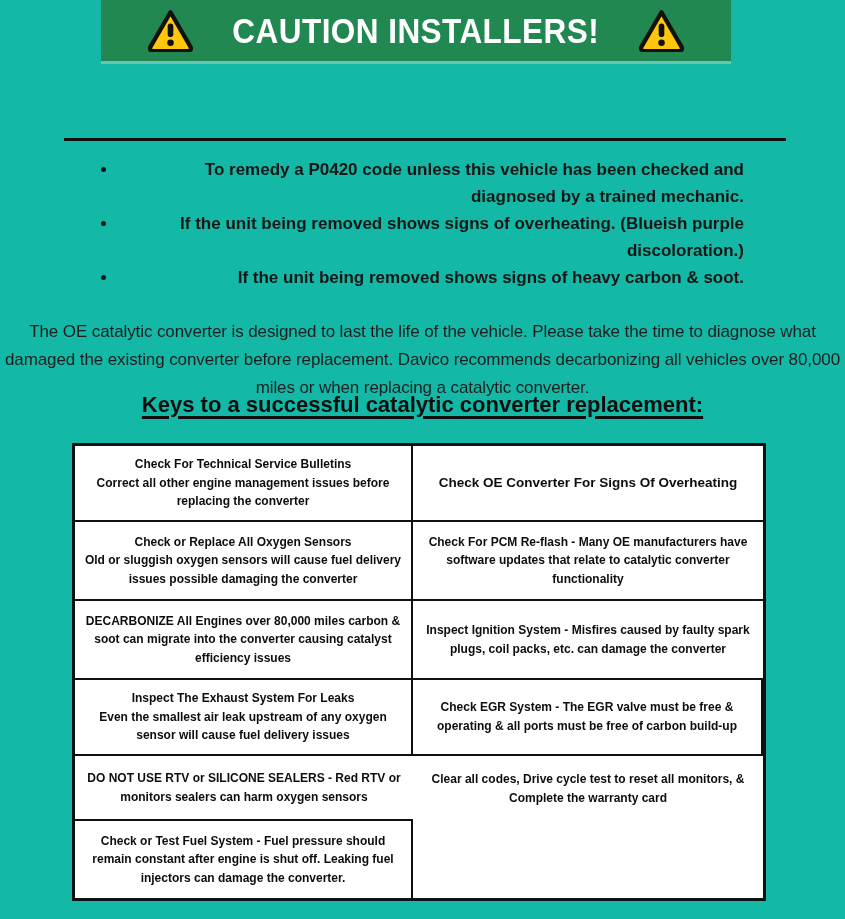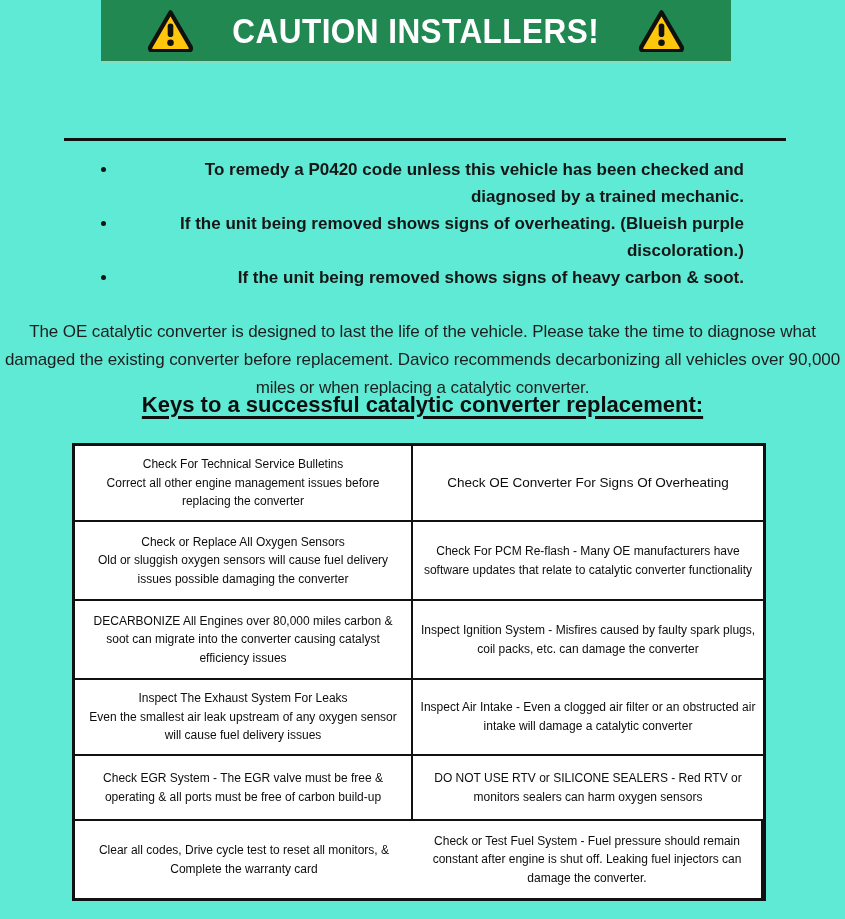--- a/index.html
+++ b/index.html
@@ -4,21 +4,21 @@
 <style>
   html, body { margin: 0; padding: 0; background: #ffffff; }
   body {
     font-family: "Liberation Sans", "DejaVu Sans", sans-serif;
     color: #111111;
   }
   .page {
     position: relative;
     width: 845px;
     height: 919px;
-    background: #5eead4;
+    background: #14b8a6;
     overflow: hidden;
     margin: 0 auto;
   }
 
   
   .banner {
     position: absolute;
     left: 101px; top: 0;
     width: 630px; height: 61px;
     background: #218852;
@@ -126,21 +126,21 @@
     background: #ffffff;
   }
   .cell {
     box-sizing: border-box;
     border-right: 2px solid #111111;
     border-bottom: 2px solid #111111;
     display: flex;
     align-items: center;
     justify-content: center;
     text-align: center;
-    font-weight: normal;
+    font-weight: bold;
     font-size: 12px;
     line-height: 1.55;
     padding: 4px 6px;
     white-space: pre-line;
     color: #0d0d0d;
   }
   .cell.col-right { border-right: none; }
   .cell.row-last { border-bottom: none; }
   .cell.cell-lg { font-size: 13.5px; }
 </style>
@@ -165,39 +165,38 @@
 
 
   <div class="rule"></div>
 
   <ul class="warning-list">
     <li><span>To remedy a P0420 code unless this vehicle has been checked and diagnosed by a trained mechanic.</span></li>
     <li><span>If the unit being removed shows signs of overheating. (Blueish purple discoloration.)</span></li>
     <li><span>If the unit being removed shows signs of heavy carbon &amp; soot.</span></li>
   </ul>
 
-  <p class="intro">The OE catalytic converter is designed to last the life of the vehicle. Please take the time to diagnose what damaged the existing converter before replacement. Davico recommends decarbonizing all vehicles over 90,000 miles or when replacing a catalytic converter.</p>
+  <p class="intro">The OE catalytic converter is designed to last the life of the vehicle. Please take the time to diagnose what damaged the existing converter before replacement. Davico recommends decarbonizing all vehicles over 80,000 miles or when replacing a catalytic converter.</p>
 
   <h2 class="keys-heading"><span class="keys-heading-inner">Keys to a successful catalytic converter replacement:</span></h2>
 
   <div class="keys-table">
     <div class="cell col-left">Check For Technical Service Bulletins
 Correct all other engine management issues before replacing the converter</div>
     <div class="cell col-right cell-lg">Check OE Converter For Signs Of Overheating</div>
 
     <div class="cell col-left">Check or Replace All Oxygen Sensors
 Old or sluggish oxygen sensors will cause fuel delivery issues possible damaging the converter</div>
     <div class="cell col-right">Check For PCM Re-flash - Many OE manufacturers have software updates that relate to catalytic converter functionality</div>
 
     <div class="cell col-left">DECARBONIZE All Engines over 80,000 miles carbon &amp; soot can migrate into the converter causing catalyst efficiency issues</div>
     <div class="cell col-right">Inspect Ignition System - Misfires caused by faulty spark plugs, coil packs, etc. can damage the converter</div>
 
     <div class="cell col-left">Inspect The Exhaust System For Leaks
 Even the smallest air leak upstream of any oxygen sensor will cause fuel delivery issues</div>
-    <div class="cell col-right">Inspect Air Intake - Even a clogged air filter or an obstructed air intake will damage a catalytic converter</div>
 
     <div class="cell col-left">Check EGR System - The EGR valve must be free &amp; operating &amp; all ports must be free of carbon build-up</div>
     <div class="cell col-right">DO NOT USE RTV or SILICONE SEALERS - Red RTV or monitors sealers can harm oxygen sensors</div>
 
     <div class="cell col-right row-last">Clear all codes,  Drive cycle test to reset all monitors, &amp;
 Complete the warranty card</div>
     <div class="cell col-left row-last">Check or Test Fuel System - Fuel pressure should remain constant after engine is shut off.  Leaking fuel injectors can damage the converter.</div>
   </div>
 
 </div>

